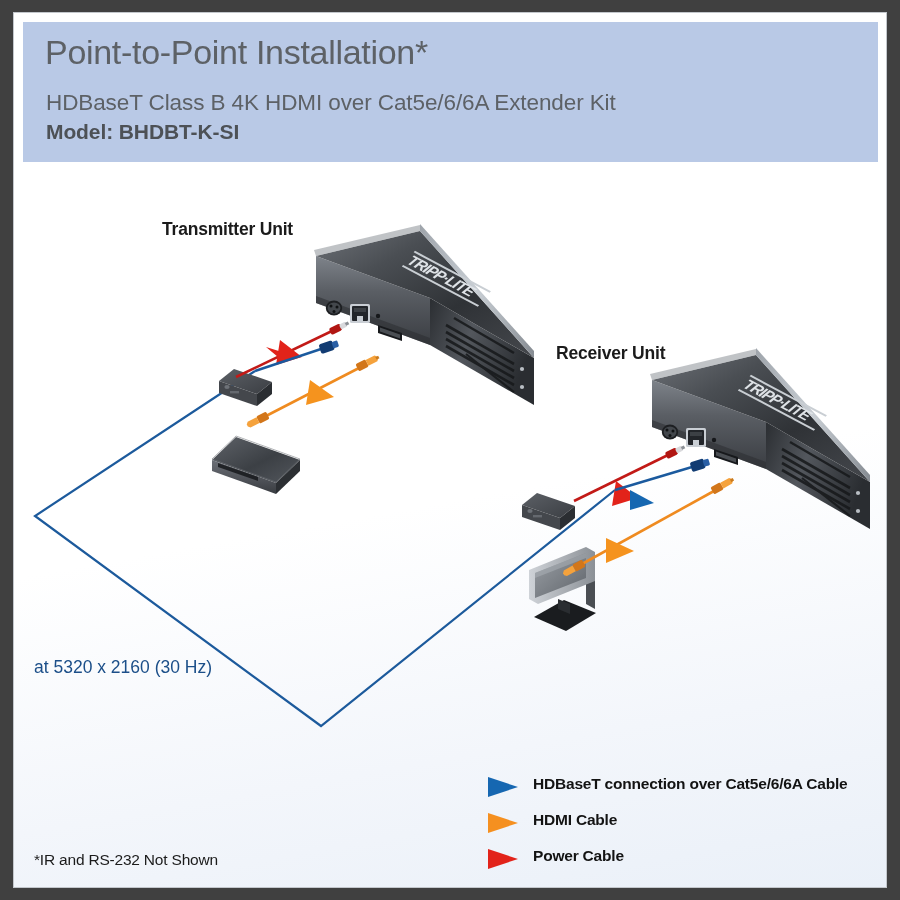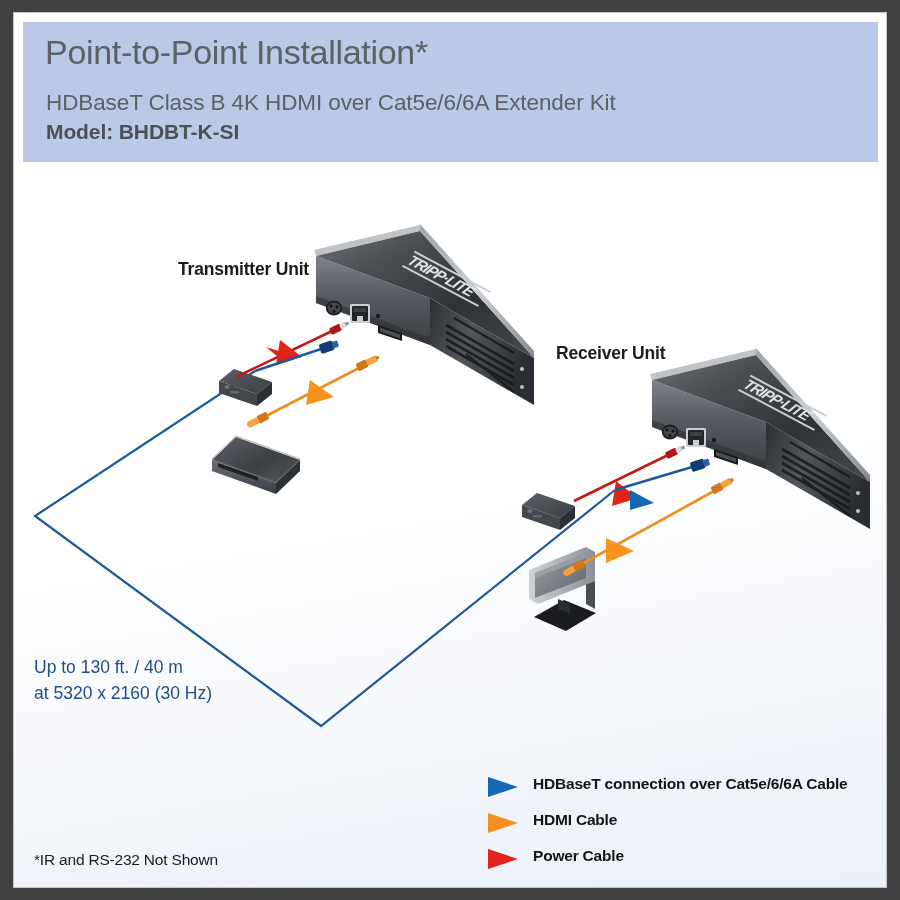--- a/index.html
+++ b/index.html
@@ -69,21 +69,21 @@
 
   
   .unit-label{
     position:absolute;
     font-size:17.5px;
     font-weight:700;
     color:#1b1b1b;
     white-space:nowrap;
     letter-spacing:-0.2px;
   }
-  #tx-label{left:164px;top:206px;margin-top:40px;}
+  #tx-label{left:148px;top:206px;}
   #rx-label{left:542px;top:330px;}
 
   
   .dist-note{
     position:absolute;
     left:20px;top:641px;
     font-size:17.5px;
     line-height:26px;
     color:#1c4f89;
     white-space:nowrap;
@@ -399,21 +399,20 @@
             <path d="M9,-3.2 L19,-3.2 L21,-1.2 L21,1.2 L19,3.2 L9,3.2 Z" fill="#f5a23c"></path>
           </g>
         </g>
       </svg>
     </div>
 
     <div class="unit-label" id="tx-label">Transmitter Unit</div>
     <div class="unit-label" id="rx-label">Receiver Unit</div>
 
     <div class="dist-note">
-      <div>Up to 130 ft. / 40 m</div>
       <div>at 5320 x 2160 (30 Hz)</div>
     </div>
 
     <div class="legend">
       <div class="legend-row">
         <svg class="legend-arrow" viewBox="0 0 34 24">
           <polygon points="2,2 32,12 2,22" fill="#1667b1"></polygon>
         </svg>
         <span class="legend-text">HDBaseT connection over Cat5e/6/6A Cable</span>
       </div>

